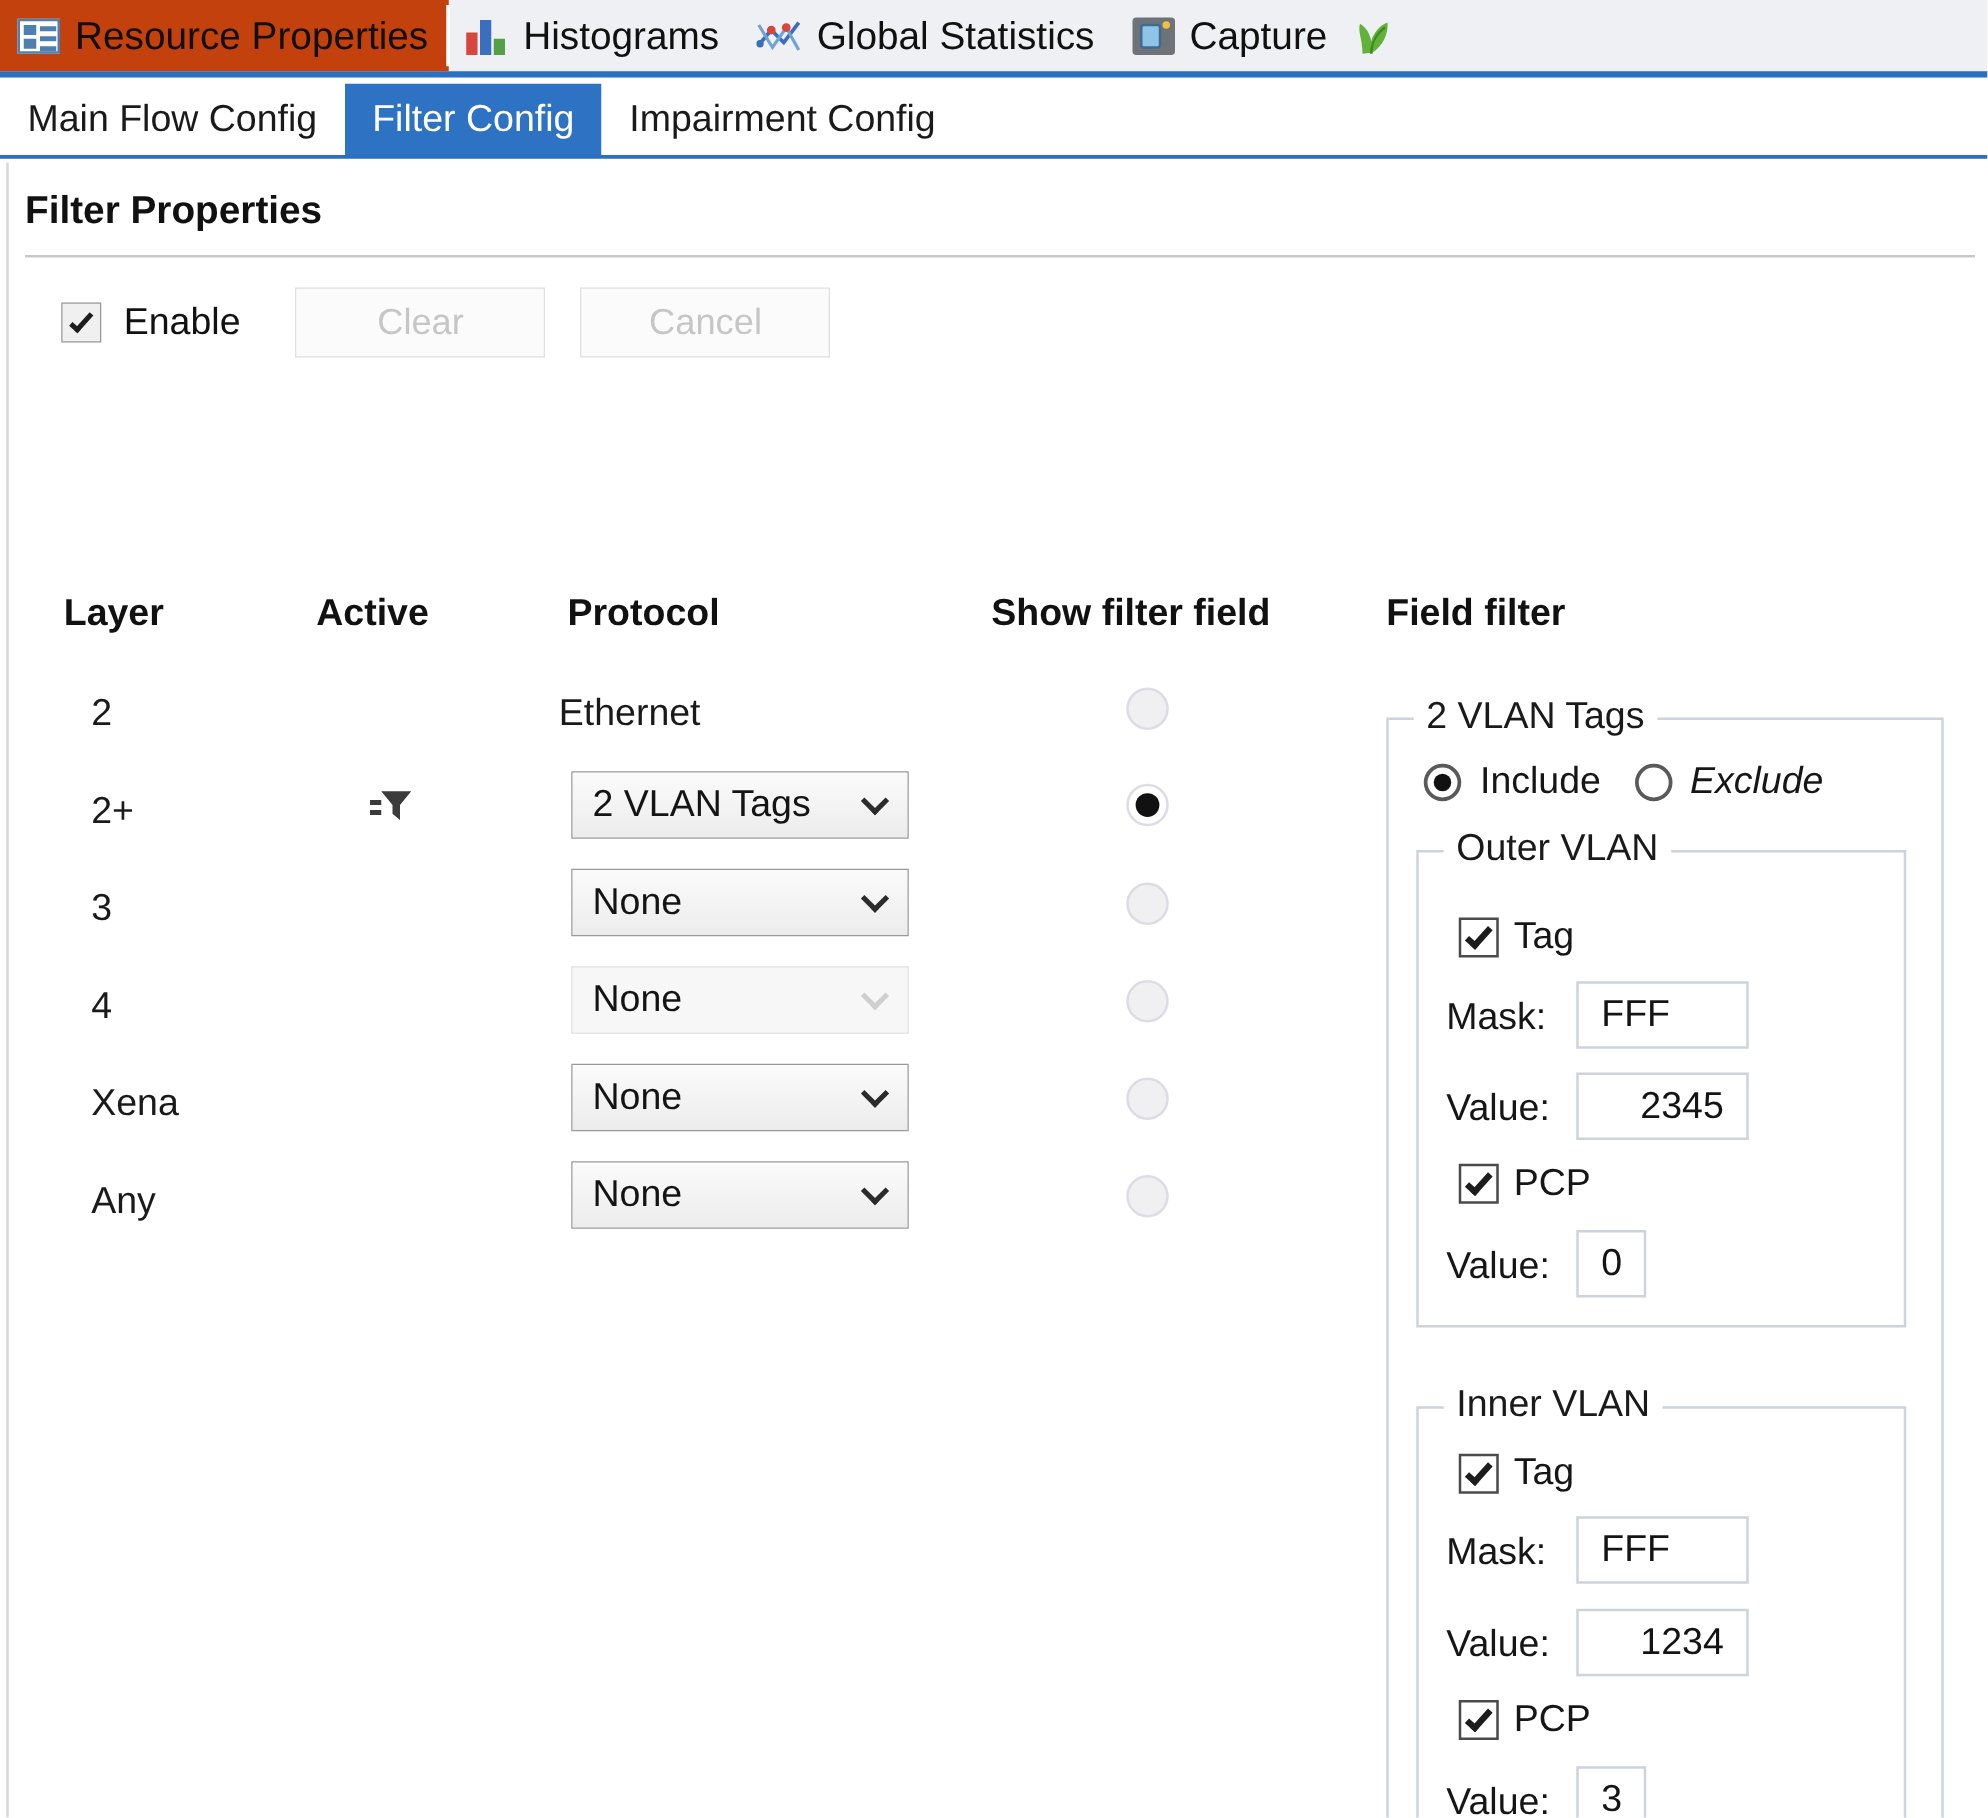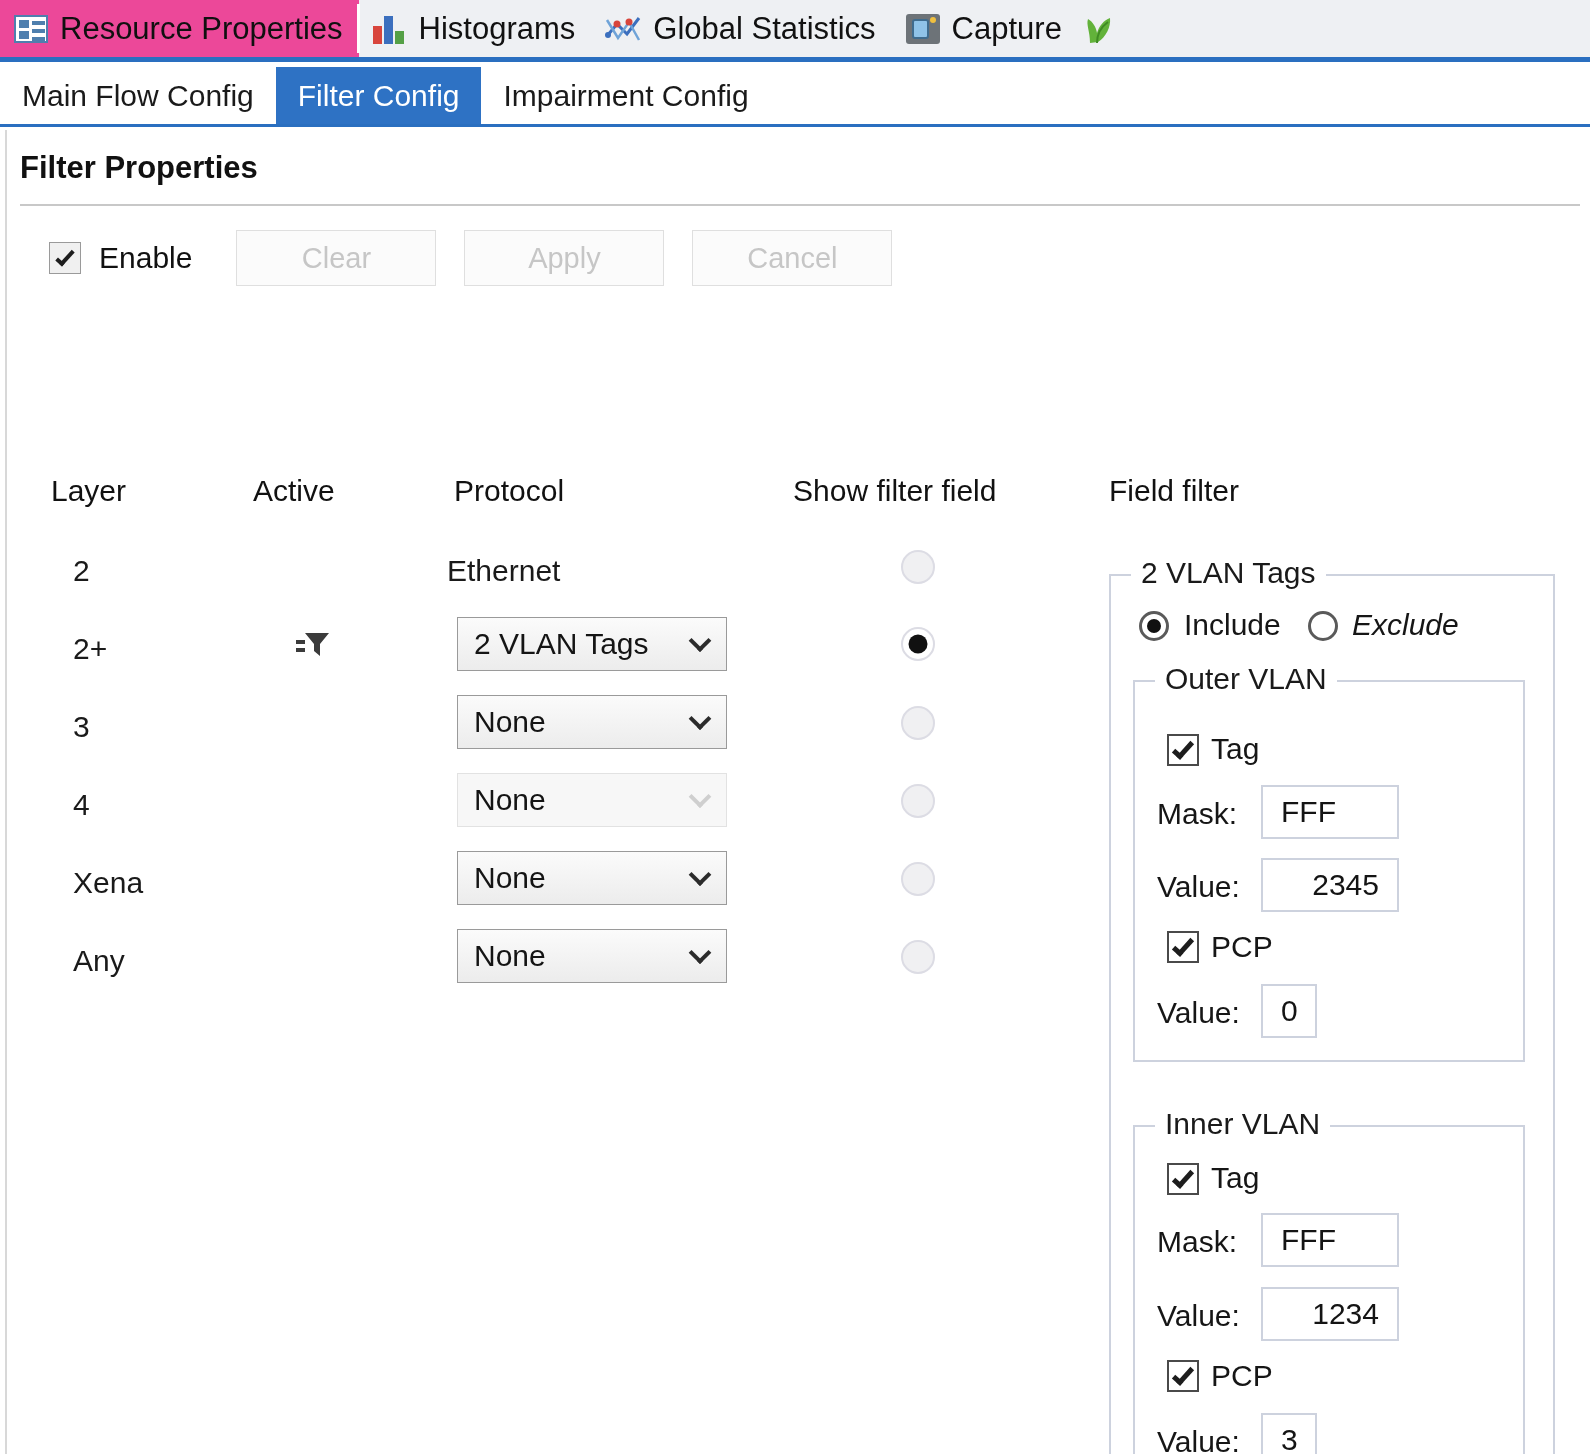--- a/index.html
+++ b/index.html
@@ -27,21 +27,21 @@
   .toptab {
     display: flex; align-items: center;
     gap: 12px;
     padding: 0 16px 0 14px;
     font-size: 31px;
     color: #111111;
     white-space: nowrap;
     position: relative;
   }
   .toptab.active {
-    background: #ec4899;
+    background: #c2410c;
     color: #101010;
   }
   .toptab.active::after {
     content: "";
     position: absolute; right: -1px; top: 4px; bottom: 4px;
     width: 3px; background: #ffffff;
   }
   .toptab-label { line-height: 1; }
 
   
@@ -138,21 +138,21 @@
     background: #fbfbfb;
     color: #c6c6c6;
     font-size: 29px;
     display:flex; align-items:center; justify-content:center;
   }
   .btn.clear  { margin-left: 44px; }
   .btn.apply  { margin-left: 28px; }
   .btn.cancel { margin-left: 28px; }
 
   
-  .th { position:absolute; font-size:30px; font-weight:normal; color:#111; top:344px; }
+  .th { position:absolute; font-size:30px; font-weight:bold; color:#111; top:344px; }
   .th.layer { left: 44px; }
   .th.active { left: 246px; }
   .th.protocol { left: 447px; }
   .th.showfield { left: 786px; }
   .th.fieldfilter { left: 1102px; }
 
   .cell-layer { position:absolute; left:66px; font-size:30px; color:#1a1a1a; }
   .funnel { position:absolute; left:289px; width: 34px; height: 30px; }
   .funnel svg { display:block; }
 
@@ -296,21 +296,20 @@
 
     <div class="page-title">Filter Properties</div>
     <div class="title-rule"></div>
 
     <div class="action-row">
       <span class="chk">
           <span class="tick"></span>
         </span>
       <span class="enable-label">Enable</span>
       <span class="btn clear">Clear</span>
-      <span class="btn apply">Apply</span>
       <span class="btn cancel">Cancel</span>
     </div>
 
     <div class="th layer">Layer</div>
     <div class="th active">Active</div>
     <div class="th protocol">Protocol</div>
     <div class="th showfield">Show filter field</div>
     <div class="th fieldfilter">Field filter</div>
 
     <div class="cell-layer" style="top:424px;">2</div>

